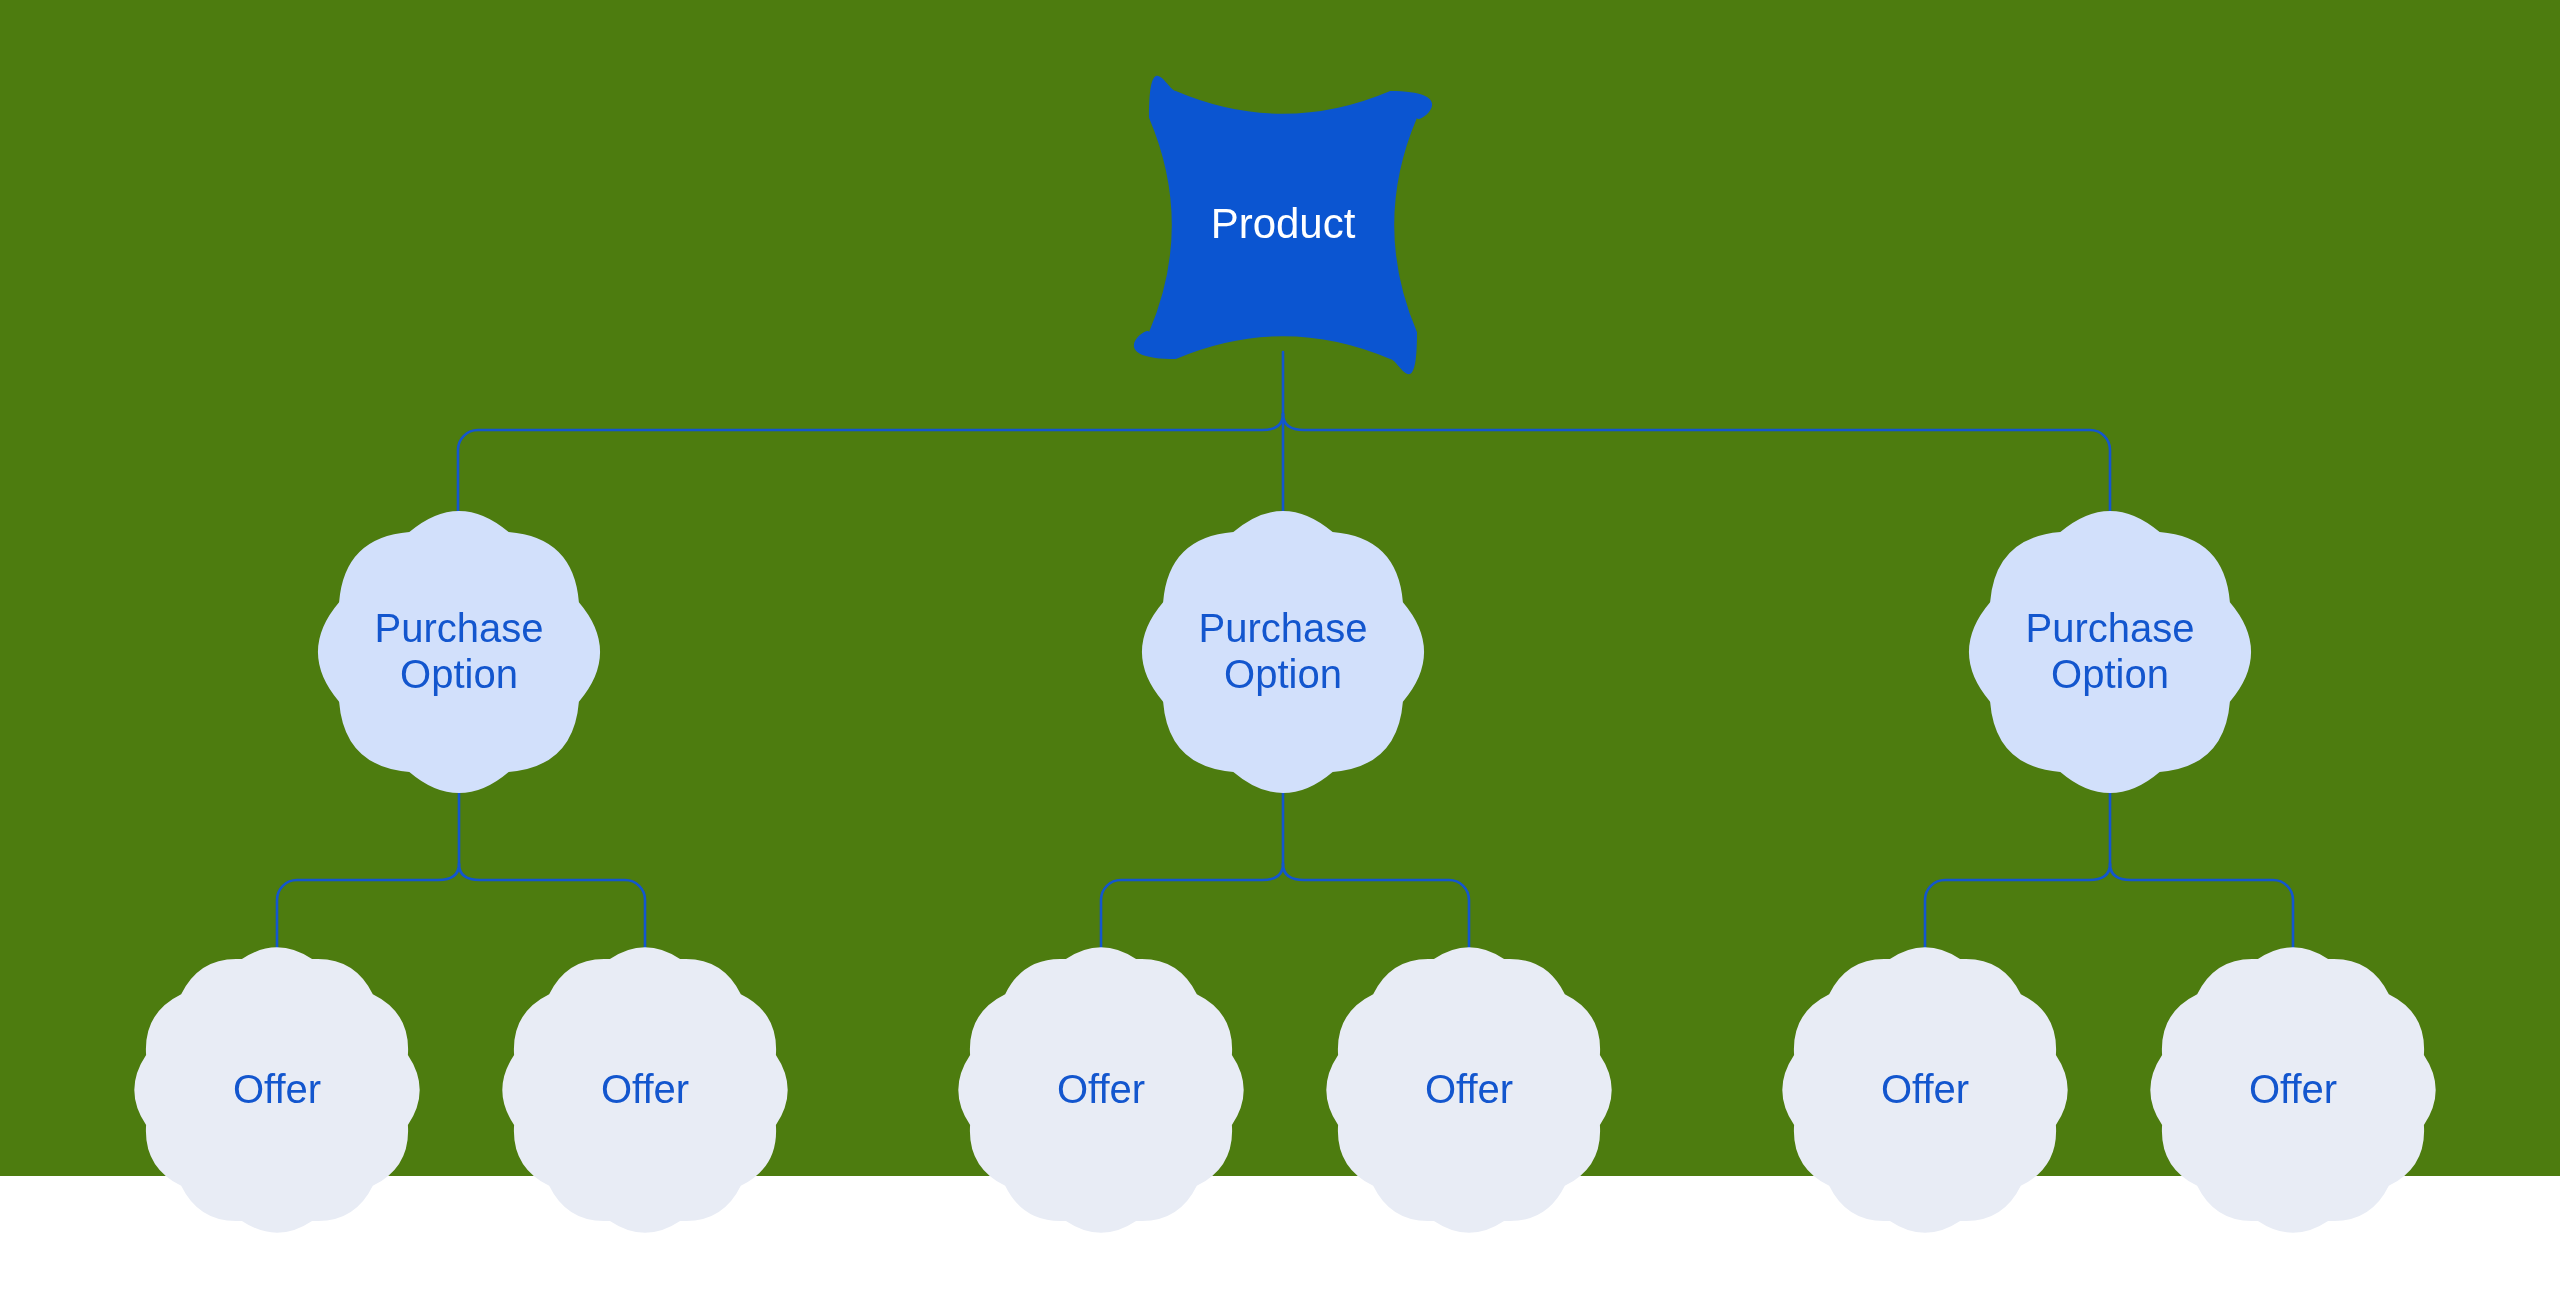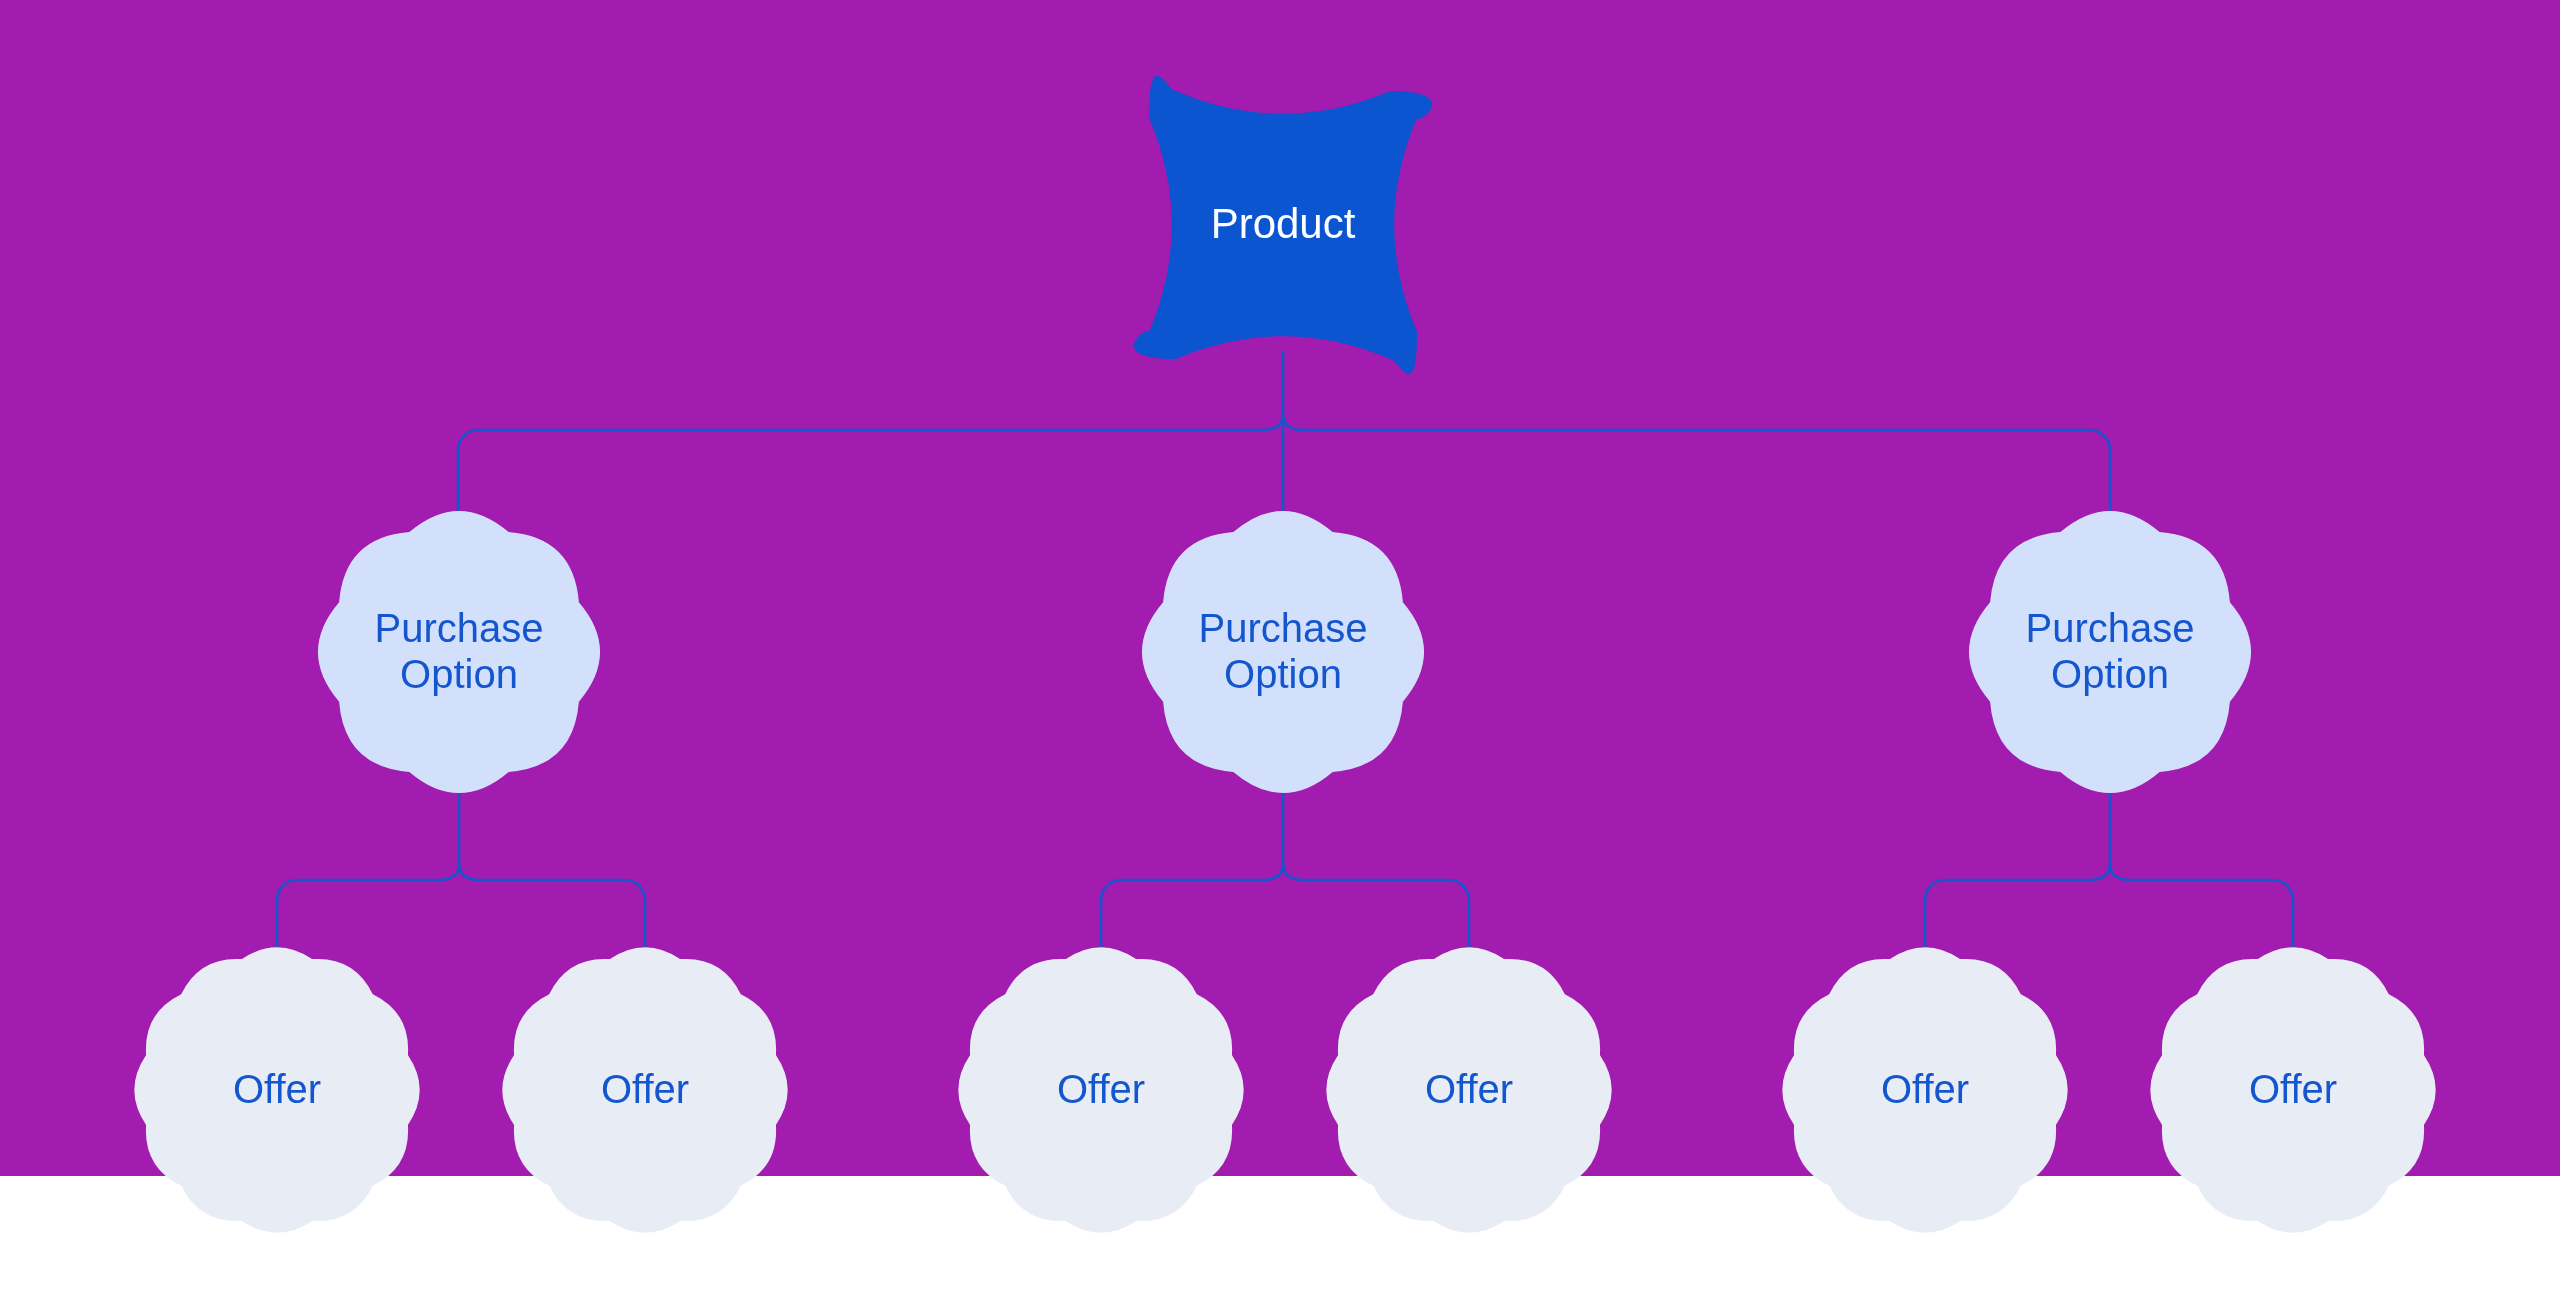--- a/index.html
+++ b/index.html
@@ -11,21 +11,21 @@
   body {
     width: 2560px;
     height: 1312px;
     overflow: hidden;
     font-family: "Liberation Sans", sans-serif;
   }
   #diagram-root {
     position: relative;
     width: 2560px;
     height: 1176px;
-    background: #a21caf;
+    background: #4d7c0f;
   }
   #diagram-svg {
     position: absolute;
     inset: 0;
     width: 2560px;
     height: 1312px;
     display: block;
   }
   .node-label {
     font-family: "Liberation Sans", sans-serif;

